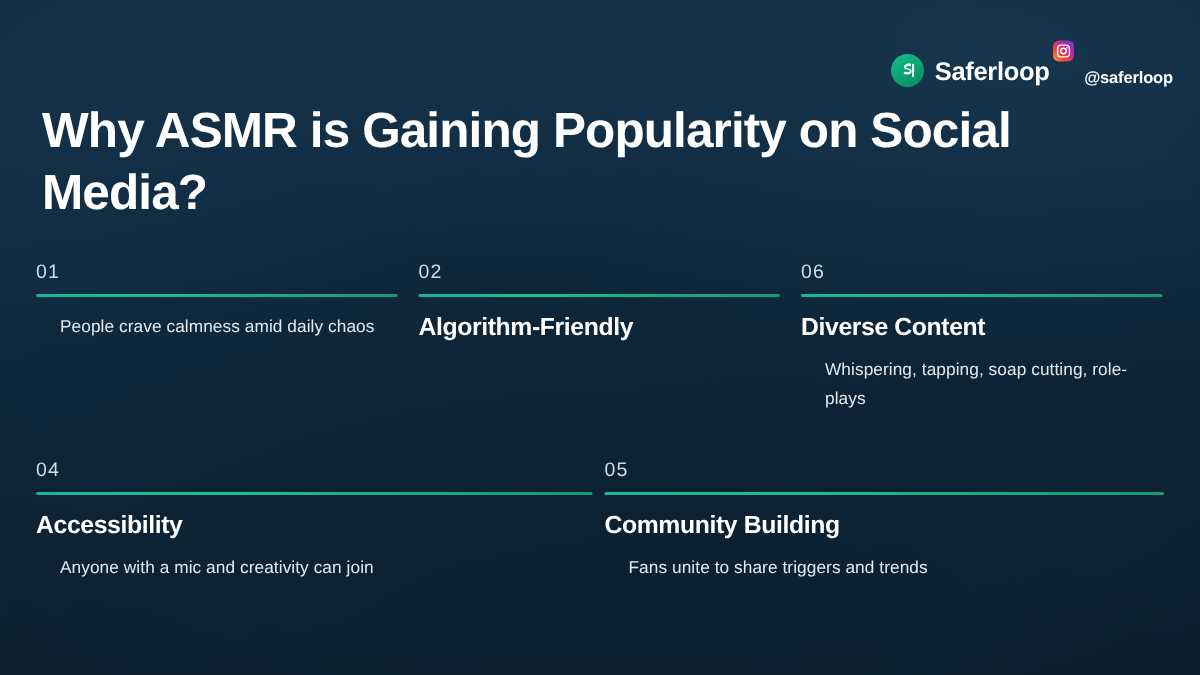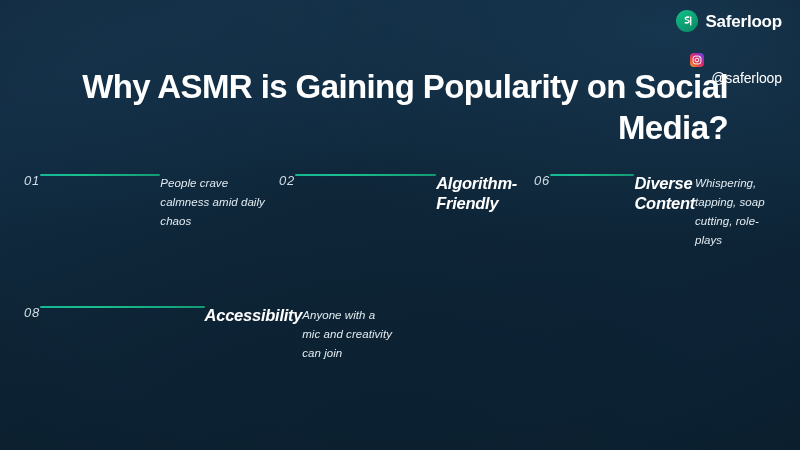--- a/index.html
+++ b/index.html
@@ -33,21 +33,21 @@
     position:absolute; inset:0;
     background:radial-gradient(110% 110% at 50% 45%, rgba(0,0,0,0) 45%, rgba(0,0,0,0.28) 100%);
     pointer-events:none;
   }
 
   
   #brand {
     position:absolute;
     top:10px; right:18px;
     display:flex;
-    flex-direction:column;
+    flex-direction:row;
     align-items:flex-end;
     gap:2px;
     z-index:5;
   }
 
   .brand-row {
     display:flex;
     align-items:center;
     gap:7px;
   }
@@ -73,52 +73,51 @@
     width:14px; height:14px;
     border-radius:4px;
     background:linear-gradient(45deg,#f9a43b 0%,#e6533c 28%,#d62976 55%,#962fbf 78%,#4f5bd5 100%);
     display:flex; align-items:center; justify-content:center;
     flex:0 0 auto;
   }
   .ig-mark svg { display:block; }
 
   .brand-handle {
     color:#ffffff;
-    font-size:14px;
-    font-weight:normal;
+    font-size:11px;
+    font-weight:bold;
     letter-spacing:-0.1px;
     line-height:1;
     margin-top:37px;
   }
 
   
   #title {
     position:absolute;
     left:28px; top:67px;
     width:700px;
     color:#ffffff;
     font-size:33px;
     font-weight:bold;
     line-height:1.23;
     letter-spacing:-0.6px;
     z-index:4;
-    text-align:right;
   }
 
   
   .row {
     position:absolute;
     display:flex;
     z-index:4;
   }
 
   #row-1 { left:24px; top:174px; width:752px; gap:14px; }
   #row-2 { left:24px; top:306px; width:752px; gap:8px; }
 
-  .item { display:flex; flex-direction:row;font-style:italic; }
+  .item { display:flex; flex-direction:column; }
 
   #row-1 .item { width:241px; }
   #row-2 .item-04 { width:371px; }
   #row-2 .item-05 { width:373px; }
 
   .item-num {
     color:#cfdde6;
     font-size:13px;
     font-weight:normal;
     letter-spacing:0.8px;
@@ -143,20 +142,21 @@
     margin-bottom:9px;
   }
 
   .item-desc {
     color:#e2ebf1;
     font-size:11.5px;
     font-weight:normal;
     line-height:1.65;
     letter-spacing:0.05px;
     max-width:238px;
+    margin-left:16px;
   }
 
   #row-2 .item-desc { max-width:360px; }
 </style>
 </head>
 <body>
 
 <div id="slide">
 
   <div id="brand">
@@ -205,24 +205,30 @@
       <div class="item-rule"></div>
       <div class="item-title">Diverse Content</div>
       <div class="item-desc">Whispering, tapping, soap cutting, role-plays</div>
     </div>
 
   </div>
 
   <div class="row" id="row-2">
 
     <div class="item item-04">
-      <div class="item-num">08</div>
+      <div class="item-num">04</div>
       <div class="item-rule"></div>
       <div class="item-title">Accessibility</div>
       <div class="item-desc">Anyone with a mic and creativity can join</div>
     </div>
 
+    <div class="item item-05">
+      <div class="item-num">05</div>
+      <div class="item-rule"></div>
+      <div class="item-title">Community Building</div>
+      <div class="item-desc">Fans unite to share triggers and trends</div>
+    </div>
 
   </div>
 
   <div id="vignette"></div>
 
 </div>
 
 </body></html>

